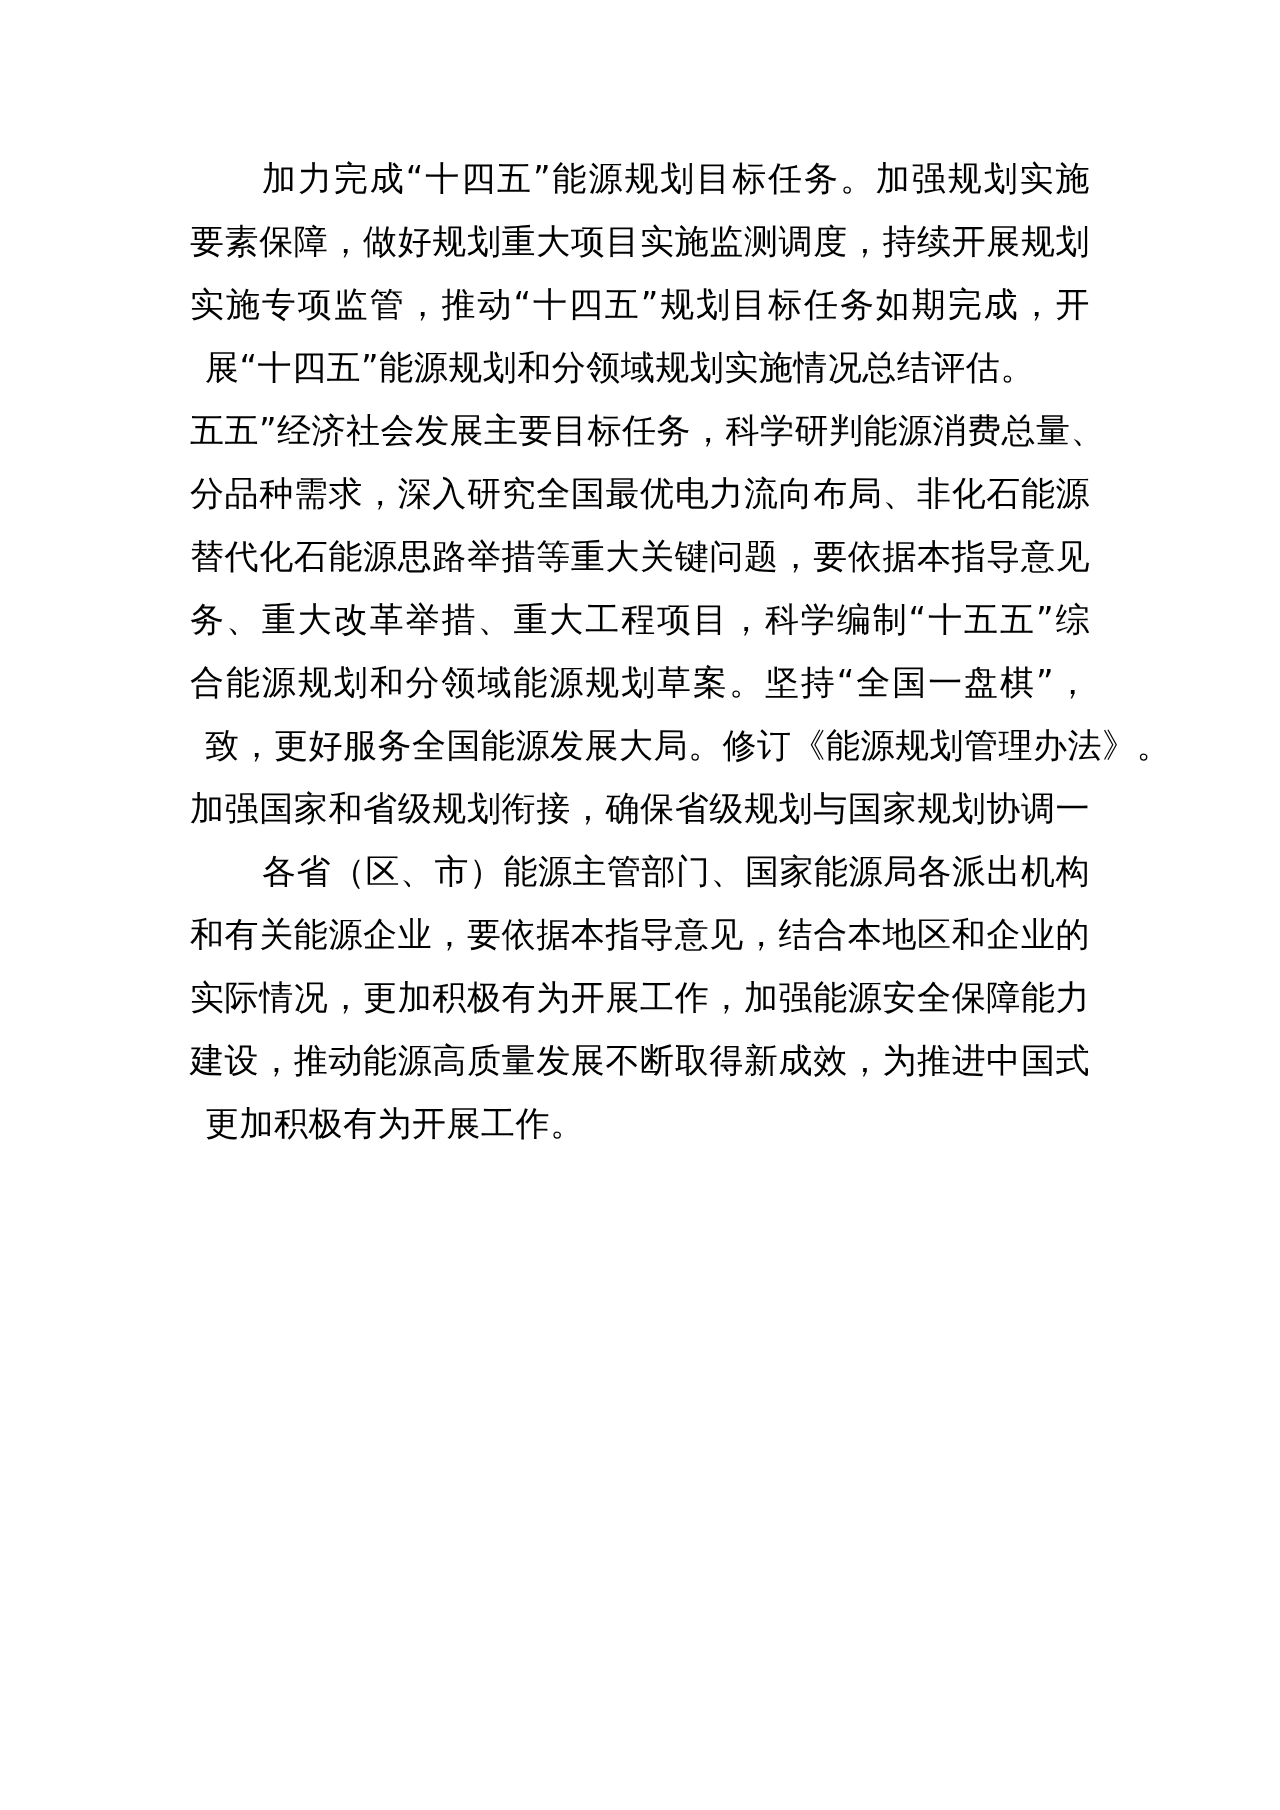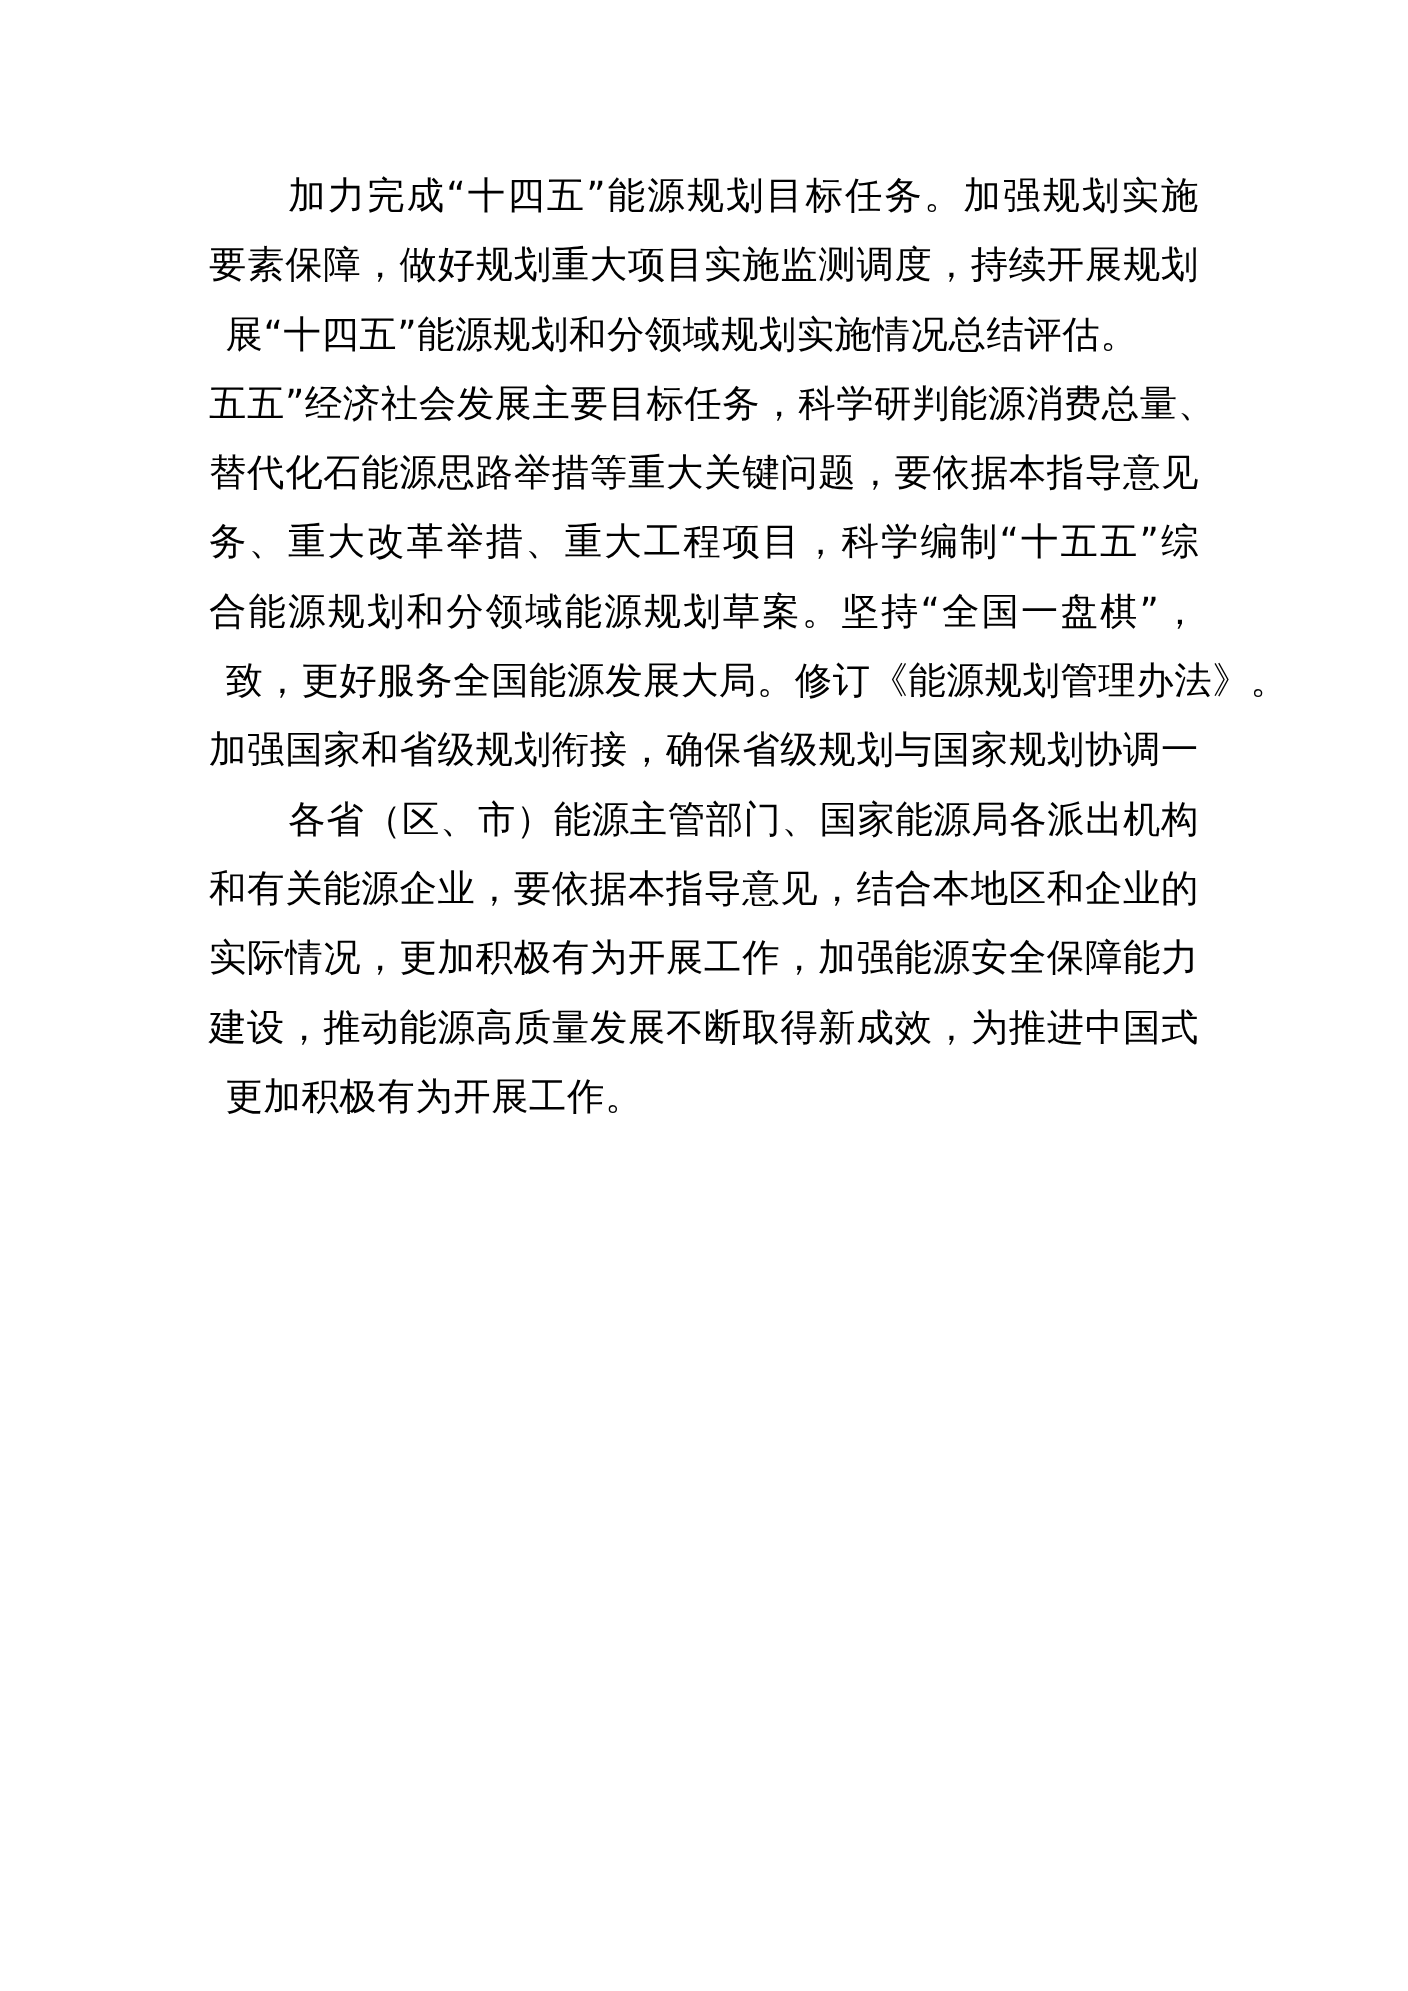--- a/index.html
+++ b/index.html
@@ -57,25 +57,27 @@
 </style>
 </head>
 <body>
 
 <div class="page">
   <div class="text-block">
 
     <p class="paragraph">
       <span class="line indent">加力完成“十四五”能源规划目标任务。加强规划实施</span>
       <span class="line">要素保障，做好规划重大项目实施监测调度，持续开展规划</span>
+      <span class="line">实施专项监管，推动“十四五”规划目标任务如期完成，开</span>
       <span class="line para-end">展“十四五”能源规划和分领域规划实施情况总结评估。</span>
     </p>
 
     <p class="paragraph">
       <span class="line">五五”经济社会发展主要目标任务，科学研判能源消费总量、</span>
+      <span class="line">分品种需求，深入研究全国最优电力流向布局、非化石能源</span>
       <span class="line">替代化石能源思路举措等重大关键问题，要依据本指导意见</span>
       <span class="line">务、重大改革举措、重大工程项目，科学编制“十五五”综</span>
       <span class="line">合能源规划和分领域能源规划草案。坚持“全国一盘棋”，</span>
       <span class="line para-end">致，更好服务全国能源发展大局。修订《能源规划管理办法》。</span>
       <span class="line">加强国家和省级规划衔接，确保省级规划与国家规划协调一</span>
     </p>
 
     <p class="paragraph">
       <span class="line indent">各省（区、市）能源主管部门、国家能源局各派出机构</span>
       <span class="line">和有关能源企业，要依据本指导意见，结合本地区和企业的</span>

